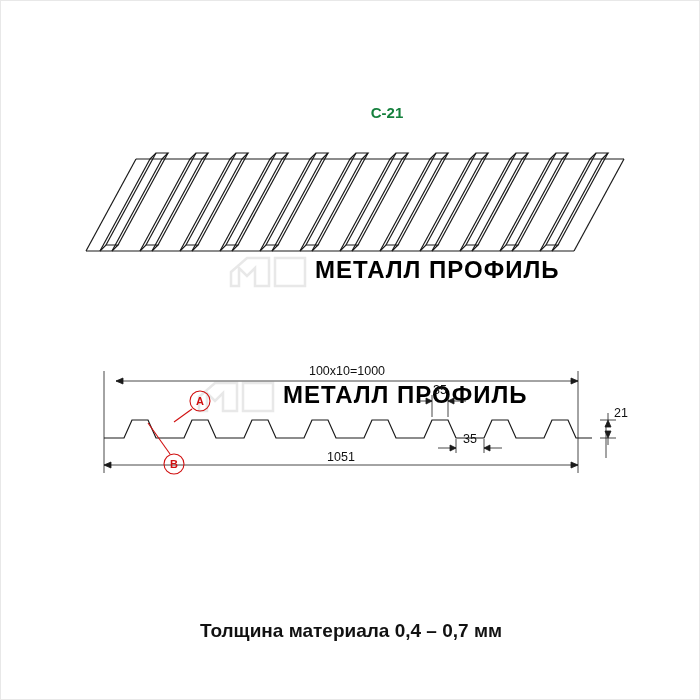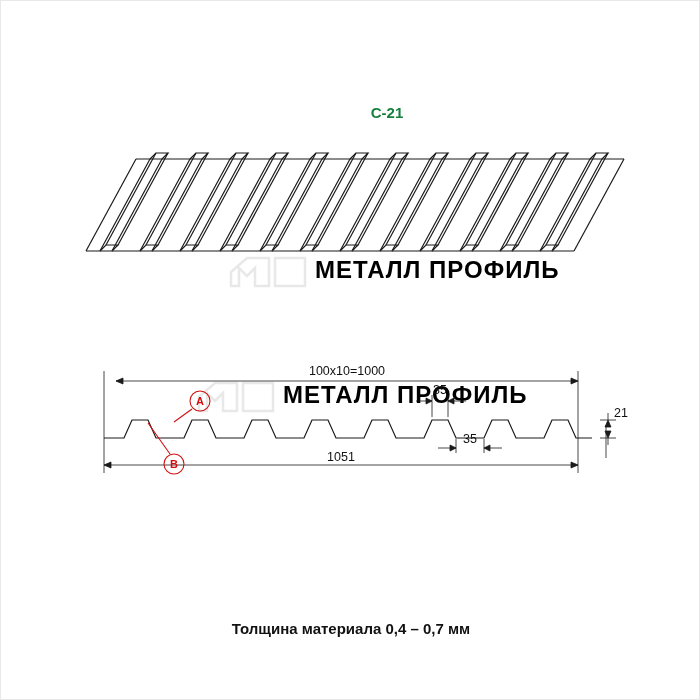--- a/index.html
+++ b/index.html
@@ -69,21 +69,21 @@
     left: 85px;
     width: 540px;
     height: 140px;
   }
   .footnote {
     position: absolute;
     top: 619px;
     left: 0;
     width: 700px;
     text-align: center;
-    font-size: 15px;
+    font-size: 19px;
     font-weight: bold;
     color: #111111;
   }
   svg { display: block; overflow: visible; }
   .ln { fill: none; stroke: #1a1a1a; stroke-width: 1.2; }
   .dim { fill: none; stroke: #1a1a1a; stroke-width: 0.8; }
   .callout { fill: none; stroke: #d01010; stroke-width: 1.1; }
   .callout-txt {
     font-family: "Liberation Sans", sans-serif;
     font-size: 11px;

